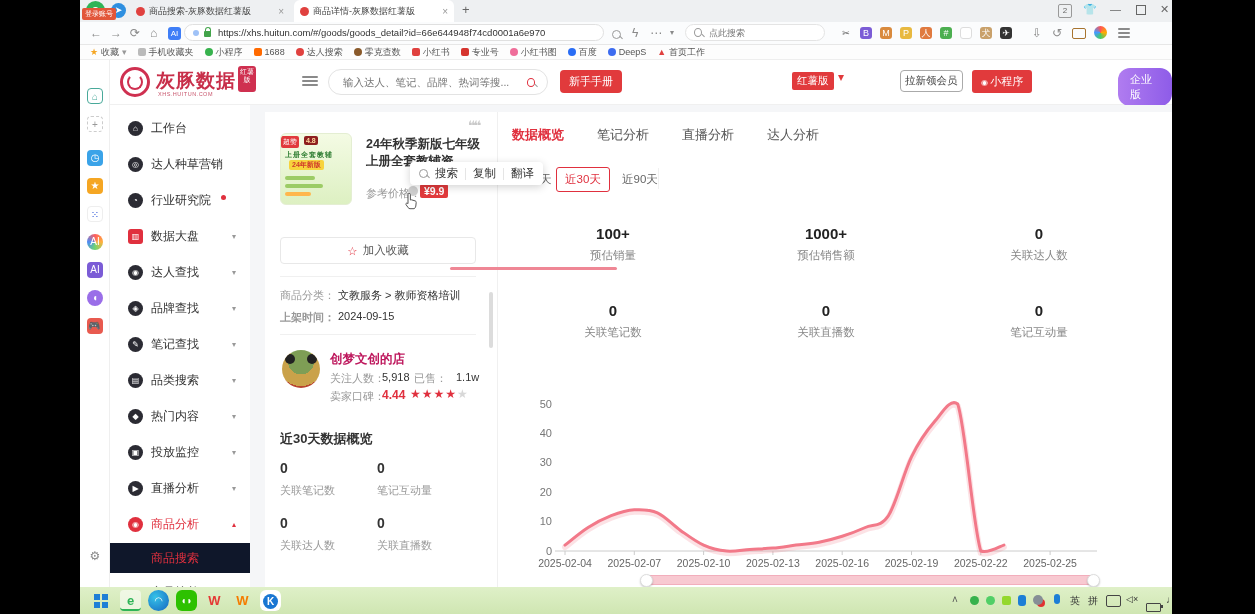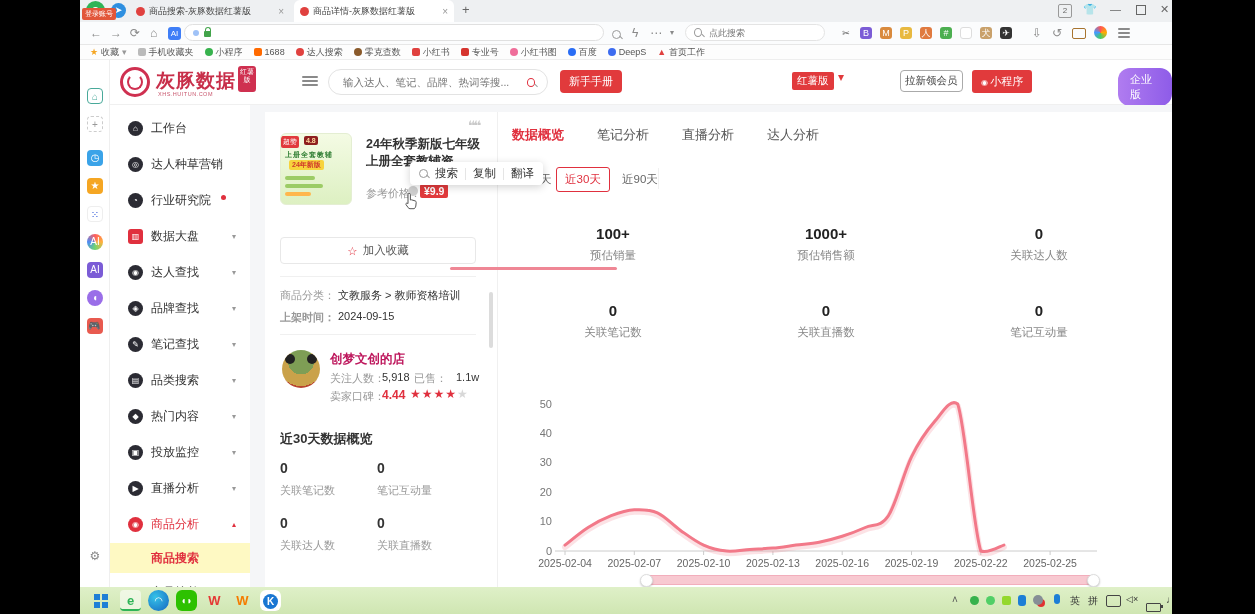--- a/index.html
+++ b/index.html
@@ -49,21 +49,21 @@
   .pill-purple{background:linear-gradient(90deg,#b07cf0,#8e5ce8);color:#fff;font-size:11px;border-radius:12px;padding:4px 12px;}
   
   .sidebar{position:absolute;left:30px;top:105px;width:140px;height:482px;background:#fff;}
   .sb-item{position:absolute;left:0;width:140px;height:30px;display:flex;align-items:center;gap:8px;padding-left:18px;box-sizing:border-box;font-size:12px;color:#333;}
   .sb-ic{width:15px;height:15px;border-radius:50%;background:#2b2b33;color:#fff;font-size:8px;text-align:center;line-height:15px;flex:0 0 auto;}
   .sb-ic.red{background:#e0303e;}
   .sb-ic.redsq{border-radius:3px;background:#e0303e;}
   .sb-chev{position:absolute;right:14px;color:#999;font-size:8px;}
   .sb-item.active{color:#e0303e;}
   .sb-sub{position:absolute;left:0;width:140px;height:30px;line-height:30px;padding-left:41px;box-sizing:border-box;font-size:12px;color:#555;}
-  .sb-sub.active{background:#fef9c3;color:#e0303e;font-weight:bold;}
+  .sb-sub.active{background:#0f172a;color:#e0303e;font-weight:normal;}
   .reddot{width:5px;height:5px;border-radius:50%;background:#e0303e;display:inline-block;margin-left:2px;margin-bottom:6px;}
   
   .contentbg{position:absolute;left:170px;top:105px;width:922px;height:482px;background:#f5f6f8;}
   .card{position:absolute;background:#fff;}
   .divider-h{position:absolute;height:1px;background:#f0f0f0;}
   .divider-v{position:absolute;width:1px;background:#f0f0f0;}
   .graylabel{color:#999;font-size:11px;}
   .val{color:#333;font-size:11px;}
   
   .cover{position:absolute;left:200px;top:133px;width:72px;height:72px;border-radius:6px;background:linear-gradient(180deg,#f4fbe4,#ddf0c2);border:1px solid #e4eed2;overflow:hidden;box-sizing:border-box;}
@@ -143,20 +143,21 @@
 
     <div class="navbar">
       <span class="nav-ic" style="left:10px;">←</span>
       <span class="nav-ic" style="left:30px;">→</span>
       <span class="nav-ic" style="left:50px;">⟳</span>
       <span class="nav-ic" style="left:70px;">⌂</span>
       <span class="abs" style="left:88px;top:5px;width:13px;height:13px;background:#3f7ef7;border-radius:3px;color:#fff;font-size:8px;text-align:center;line-height:13px;">AI</span>
       <div class="urlbox">
         <span style="width:6px;height:6px;border-radius:50%;background:#9fc2f7;flex:0 0 auto;"></span>
         <span class="lock"></span>
+        <input class="urltext" readonly="" value="https://xhs.huitun.com/#/goods/goods_detail?id=66e644948f74cd0001a6e970" style="">
       </div>
       <span class="nav-ic" style="left:532px;top:5px;"><span class="mag"></span></span>
       <span class="nav-ic" style="left:552px;">ϟ</span>
       <span class="nav-ic" style="left:570px;">⋯</span>
       <span class="nav-ic" style="left:590px;font-size:8px;">▾</span>
       <div class="srchbox">
         <span class="mag"></span>
         <input readonly="" placeholder="点此搜索" style="">
       </div>
       <span class="ext" style="left:760px;color:#555;">✂</span>

